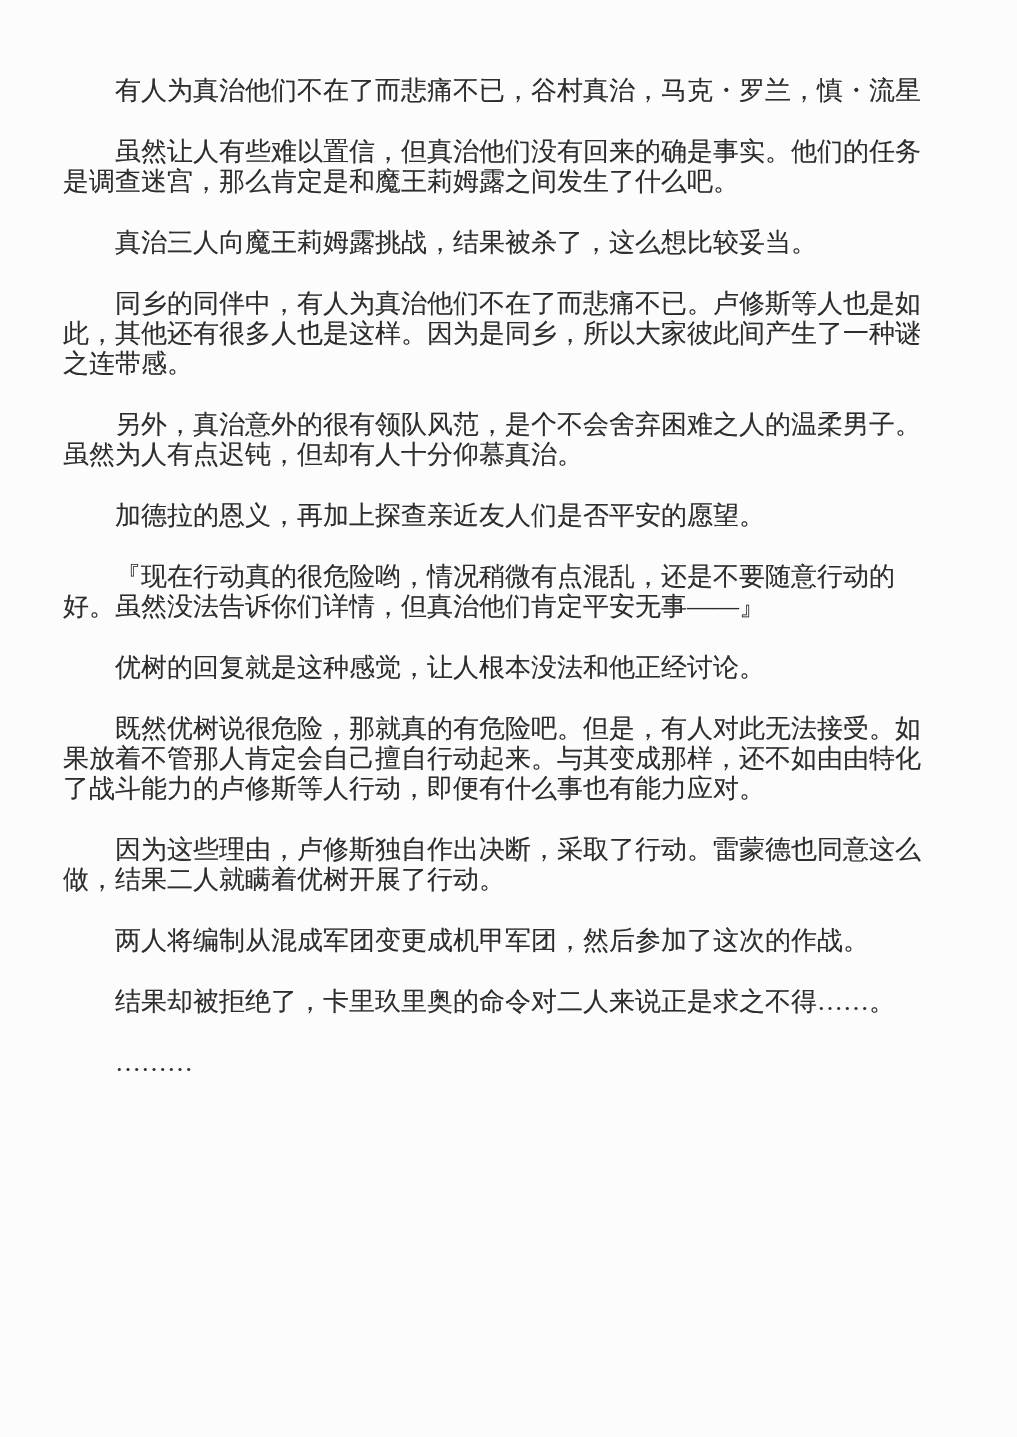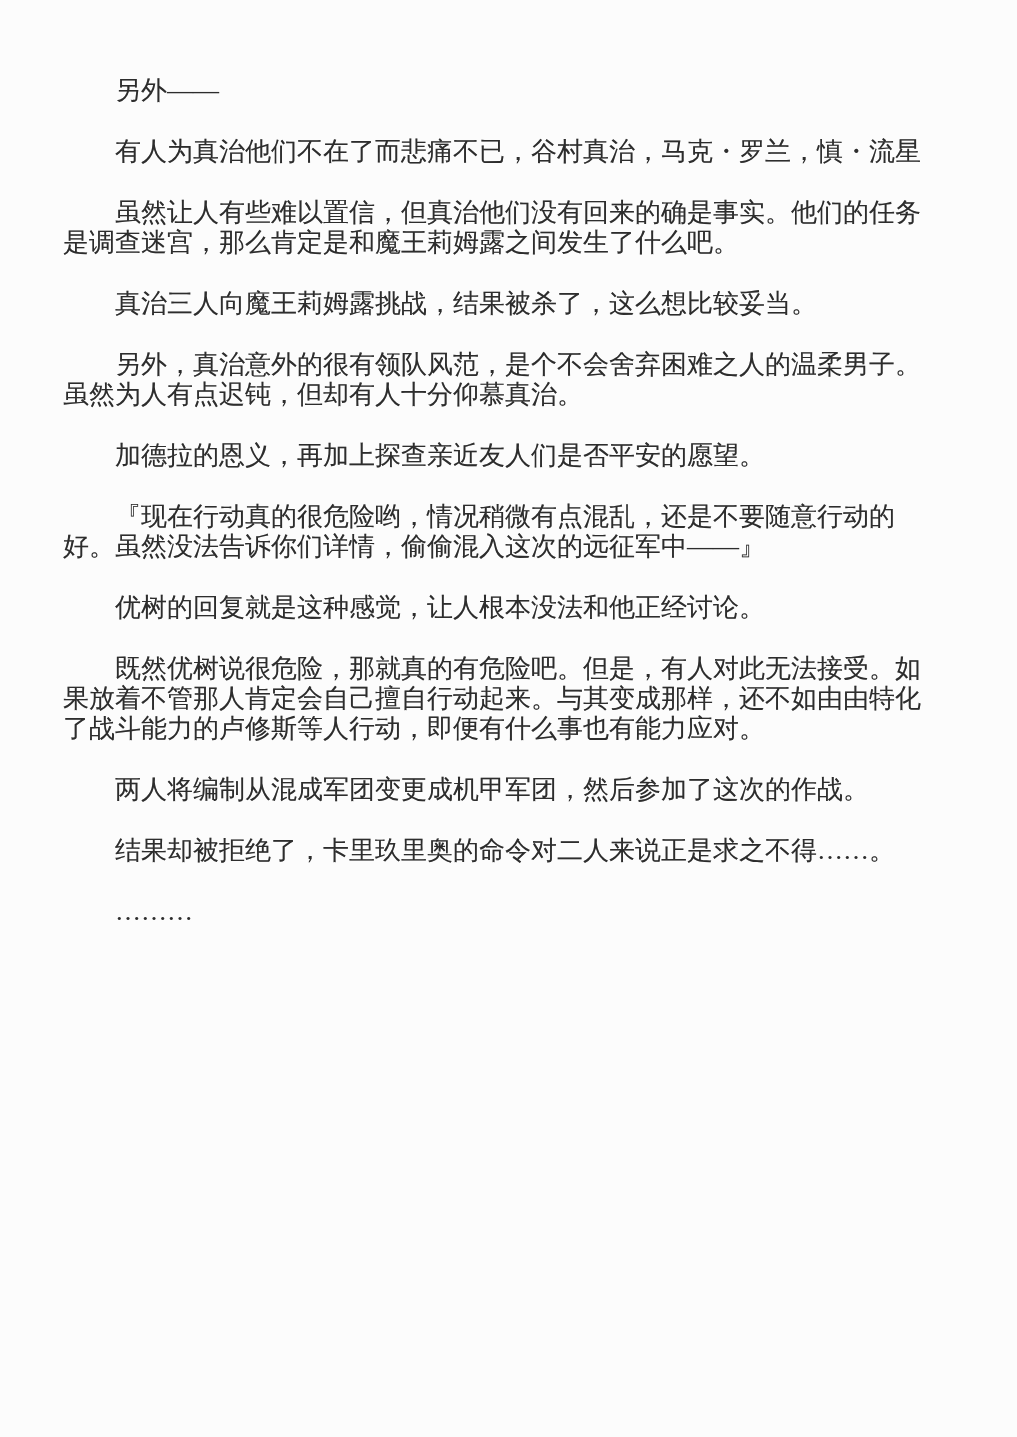--- a/index.html
+++ b/index.html
@@ -27,25 +27,26 @@
     text-align: left;
     word-break: normal;
     line-break: normal;
     text-shadow: 0 0 0.6px rgba(45,45,45,0.35); 
   }
 </style>
 </head>
 <body>
 
 <main class="page">
-  <p>另外——</p>
   <p>有人为真治他们不在了而悲痛不已，谷村真治，马克・罗兰，慎・流星</p>
   <p>虽然让人有些难以置信，但真治他们没有回来的确是事实。他们的任务是调查迷宫，那么肯定是和魔王莉姆露之间发生了什么吧。</p>
   <p>真治三人向魔王莉姆露挑战，结果被杀了，这么想比较妥当。</p>
+  <p>同乡的同伴中，有人为真治他们不在了而悲痛不已。卢修斯等人也是如此，其他还有很多人也是这样。因为是同乡，所以大家彼此间产生了一种谜之连带感。</p>
   <p>另外，真治意外的很有领队风范，是个不会舍弃困难之人的温柔男子。虽然为人有点迟钝，但却有人十分仰慕真治。</p>
   <p>加德拉的恩义，再加上探查亲近友人们是否平安的愿望。</p>
-  <p>『现在行动真的很危险哟，情况稍微有点混乱，还是不要随意行动的好。虽然没法告诉你们详情，偷偷混入这次的远征军中——』</p>
+  <p>『现在行动真的很危险哟，情况稍微有点混乱，还是不要随意行动的好。虽然没法告诉你们详情，但真治他们肯定平安无事——』</p>
   <p>优树的回复就是这种感觉，让人根本没法和他正经讨论。</p>
   <p>既然优树说很危险，那就真的有危险吧。但是，有人对此无法接受。如果放着不管那人肯定会自己擅自行动起来。与其变成那样，还不如由由特化了战斗能力的卢修斯等人行动，即便有什么事也有能力应对。</p>
+  <p>因为这些理由，卢修斯独自作出决断，采取了行动。雷蒙德也同意这么做，结果二人就瞒着优树开展了行动。</p>
   <p>两人将编制从混成军团变更成机甲军团，然后参加了这次的作战。</p>
   <p>结果却被拒绝了，卡里玖里奥的命令对二人来说正是求之不得……。</p>
   <p>………</p>
 </main>
 
 </body></html>

